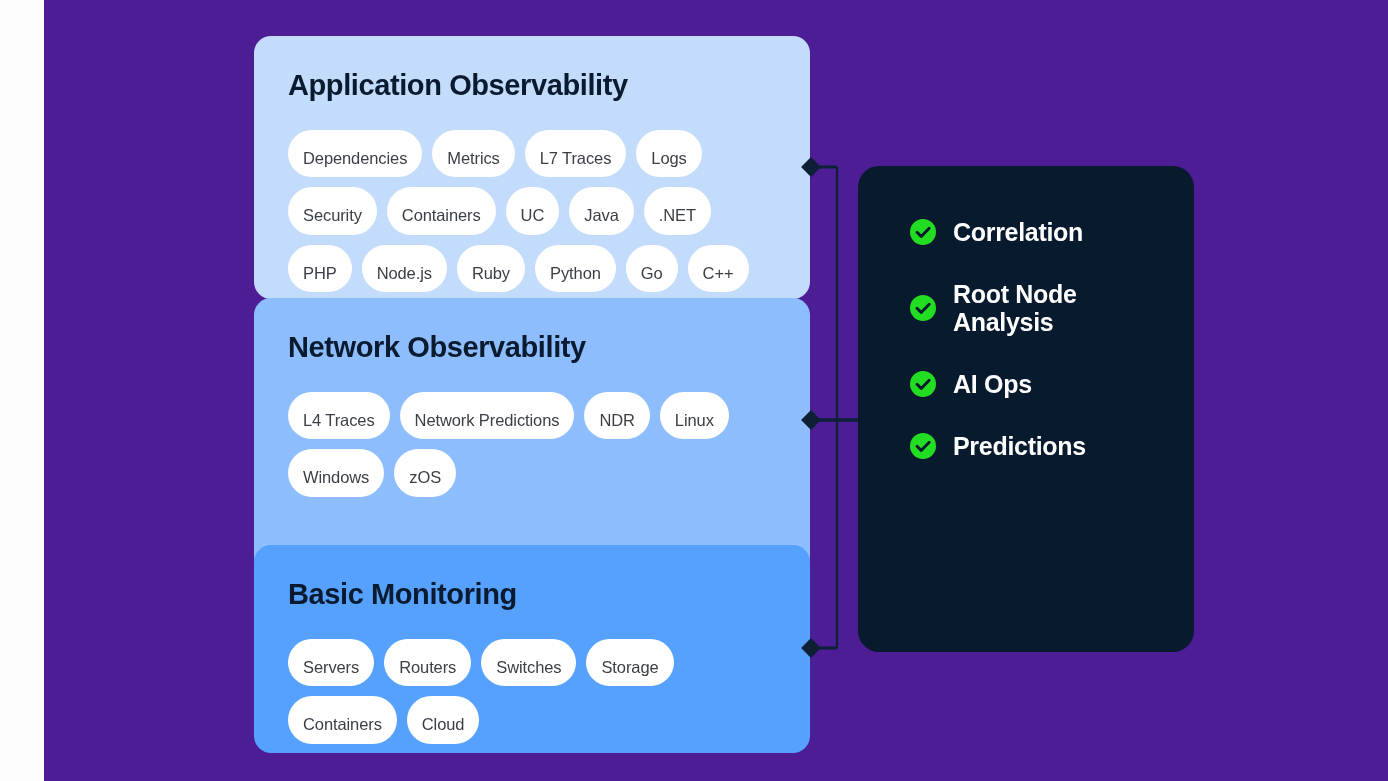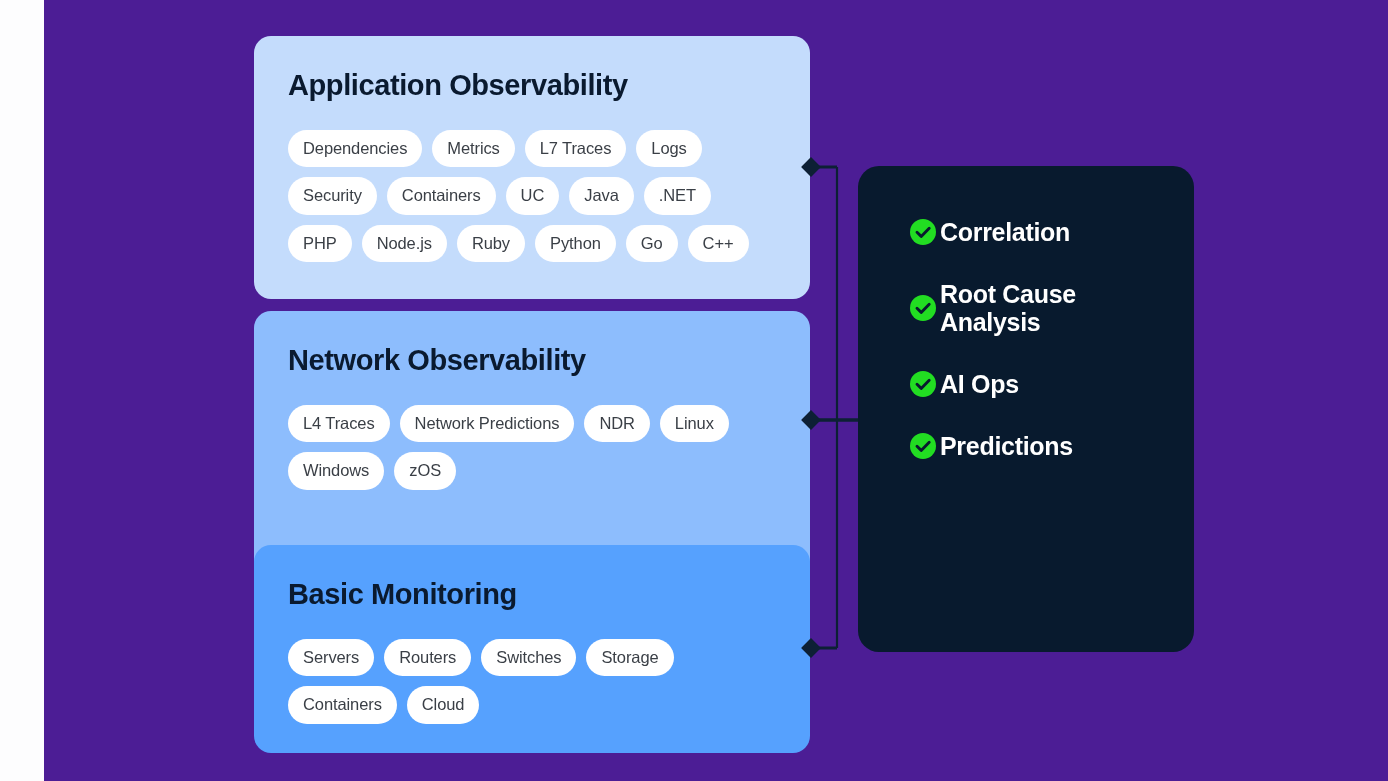--- a/index.html
+++ b/index.html
@@ -39,28 +39,28 @@
     display: flex;
     flex-wrap: wrap;
     gap: 10px 10px;
     max-width: 494px;
   }
   .pill {
     background: #ffffff;
     color: #3a3f46;
     font-size: 16.5px;
     line-height: 1;
-    padding: 10px 15px 11px;
+    padding: 20px 15px 11px;
     border-radius: 999px;
     white-space: nowrap;
     letter-spacing: -0.1px;
   }
 
   #card-app     { top: 36px;  height: 263px; background: #c4dcfc; }
-  #card-network { top: 311px; height: 275px; background: #8dbdfd; }
+  #card-network { top: 298px; height: 275px; background: #8dbdfd; }
   #card-basic   { top: 545px; height: 208px; background: #56a1fe; }
 
   
   #connector {
     position: absolute;
     left: 755px;
     top: 150px;
     width: 75px;
     height: 520px;
     pointer-events: none;
@@ -77,21 +77,21 @@
     border-radius: 21px;
     padding: 52px 30px 40px 52px;
     display: flex;
     flex-direction: column;
     justify-content: flex-start;
     gap: 34px;
   }
   .cap-row {
     display: flex;
     align-items: center;
-    gap: 4px;
+    gap: 17px;
   }
   .cap-check {
     flex: 0 0 auto;
     width: 26px;
     height: 26px;
     display: block;
   }
   .cap-label {
     font-size: 25px;
     font-weight: 700;
@@ -173,21 +173,21 @@
         <path d="M7 13.3 L11.2 17.4 L19.2 9.3" fill="none" stroke="#081a2e" stroke-width="2.9" stroke-linecap="round" stroke-linejoin="round"></path>
       </svg>
       <span class="cap-label">Correlation</span>
     </div>
 
     <div class="cap-row">
       <svg class="cap-check" viewBox="0 0 26 26">
         <circle cx="13" cy="13" r="13" fill="#22dd22"></circle>
         <path d="M7 13.3 L11.2 17.4 L19.2 9.3" fill="none" stroke="#081a2e" stroke-width="2.9" stroke-linecap="round" stroke-linejoin="round"></path>
       </svg>
-      <span class="cap-label" style="max-width:185px;">Root Cause Analysis</span>
+      <span class="cap-label" style="max-width:185px;">Root Node Analysis</span>
     </div>
 
 
     <div class="cap-row">
       <svg class="cap-check" viewBox="0 0 26 26">
         <circle cx="13" cy="13" r="13" fill="#22dd22"></circle>
         <path d="M7 13.3 L11.2 17.4 L19.2 9.3" fill="none" stroke="#081a2e" stroke-width="2.9" stroke-linecap="round" stroke-linejoin="round"></path>
       </svg>
       <span class="cap-label">AI Ops</span>
     </div>

